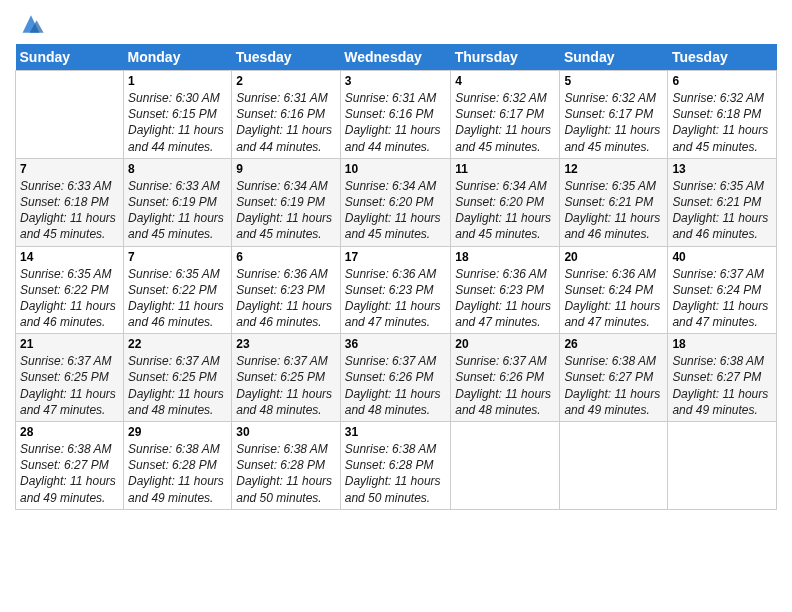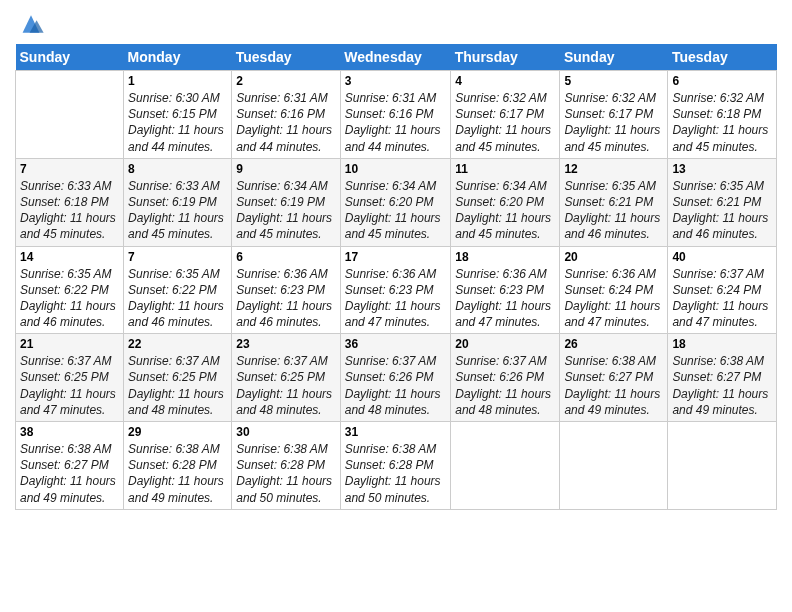--- a/index.html
+++ b/index.html
@@ -315,21 +315,21 @@
         <td>
           <span class="day-num">18</span>
           <div class="cell-text" style="white-space: pre-line;">Sunrise: 6:38 AM
 Sunset: 6:27 PM
 Daylight: 11 hours
 and 49 minutes.</div>
         </td>
       </tr>
       <tr>
         <td>
-          <span class="day-num">38</span>
+          <span class="day-num">28</span>
           <div class="cell-text" style="white-space: pre-line;">Sunrise: 6:38 AM
 Sunset: 6:27 PM
 Daylight: 11 hours
 and 49 minutes.</div>
         </td>
         <td>
           <span class="day-num">29</span>
           <div class="cell-text" style="white-space: pre-line;">Sunrise: 6:38 AM
 Sunset: 6:28 PM
 Daylight: 11 hours

